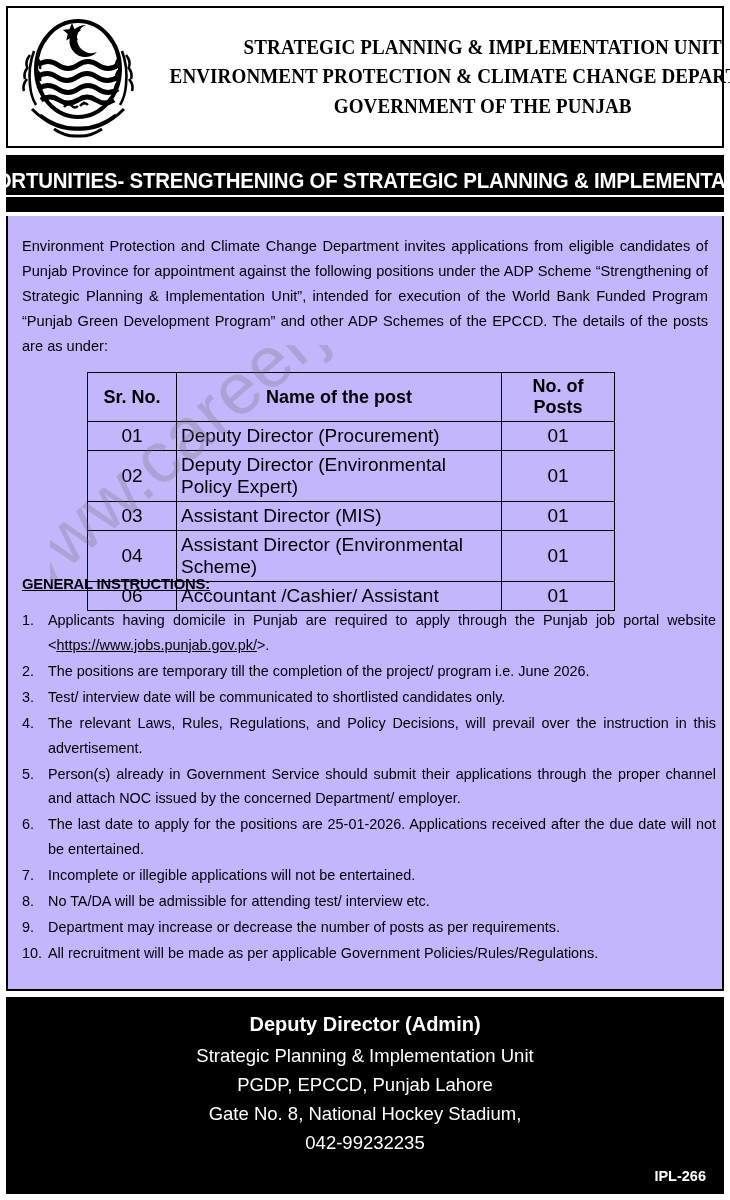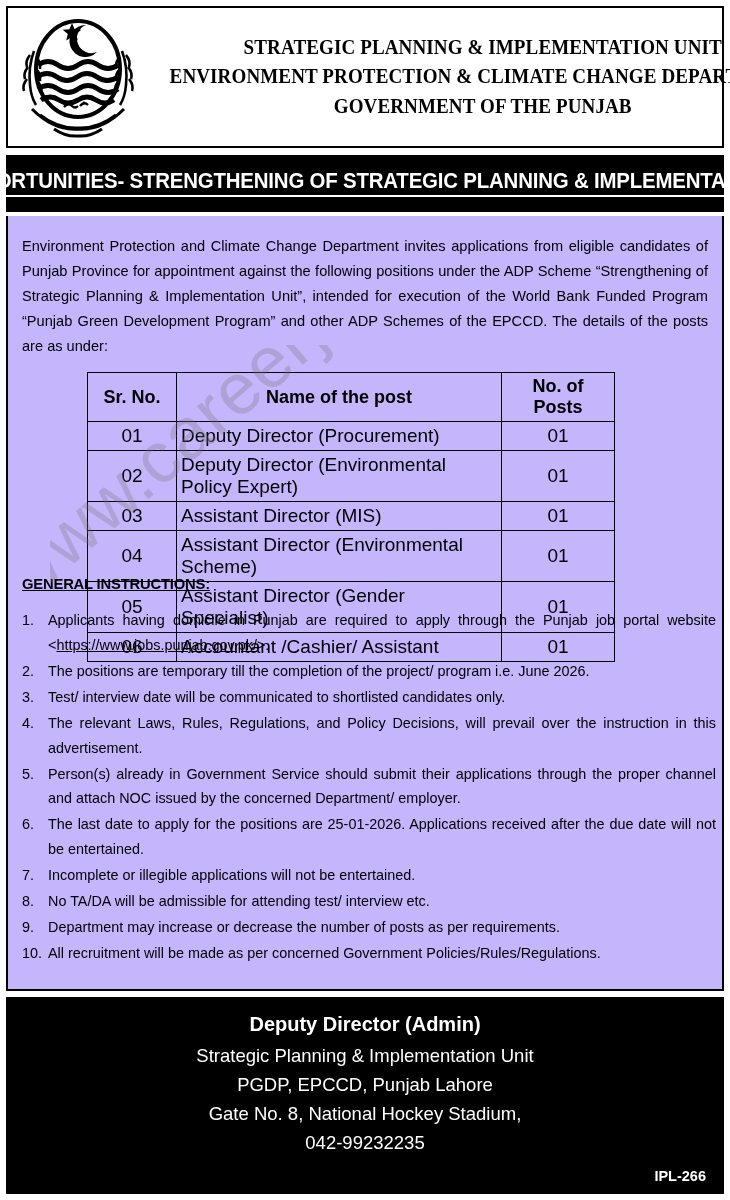--- a/index.html
+++ b/index.html
@@ -329,25 +329,20 @@
             <td class="c-sr">03</td>
             <td class="c-name">Assistant Director (MIS)</td>
             <td class="c-posts">01</td>
           </tr>
           <tr>
             <td class="c-sr">04</td>
             <td class="c-name">Assistant Director (Environmental Scheme)</td>
             <td class="c-posts">01</td>
           </tr>
           <tr>
-            <td class="c-sr">05</td>
-            <td class="c-name">Assistant Director (Gender Specialist)</td>
-            <td class="c-posts">01</td>
-          </tr>
-          <tr>
             <td class="c-sr">06</td>
             <td class="c-name">Accountant /Cashier/ Assistant</td>
             <td class="c-posts">01</td>
           </tr>
         </tbody>
       </table>
     </div>
 
     <div class="gi-heading">GENERAL INSTRUCTIONS:</div>
 
@@ -393,21 +388,21 @@
         <div class="ins-text nojust">No TA/DA will be admissible for attending test/ interview etc.</div>
       </div>
 
       <div class="ins-item">
         <div class="ins-num">9.</div>
         <div class="ins-text nojust">Department may increase or decrease the number of posts as per requirements.</div>
       </div>
 
       <div class="ins-item">
         <div class="ins-num">10.</div>
-        <div class="ins-text nojust">All recruitment will be made as per concerned Government Policies/Rules/Regulations.</div>
+        <div class="ins-text nojust">All recruitment will be made as per applicable Government Policies/Rules/Regulations.</div>
       </div>
 
     </div>
   </div>
 
   <div class="watermark">
     <span>www.careerjoin.com</span>
   </div>
 
   <div class="footer">

